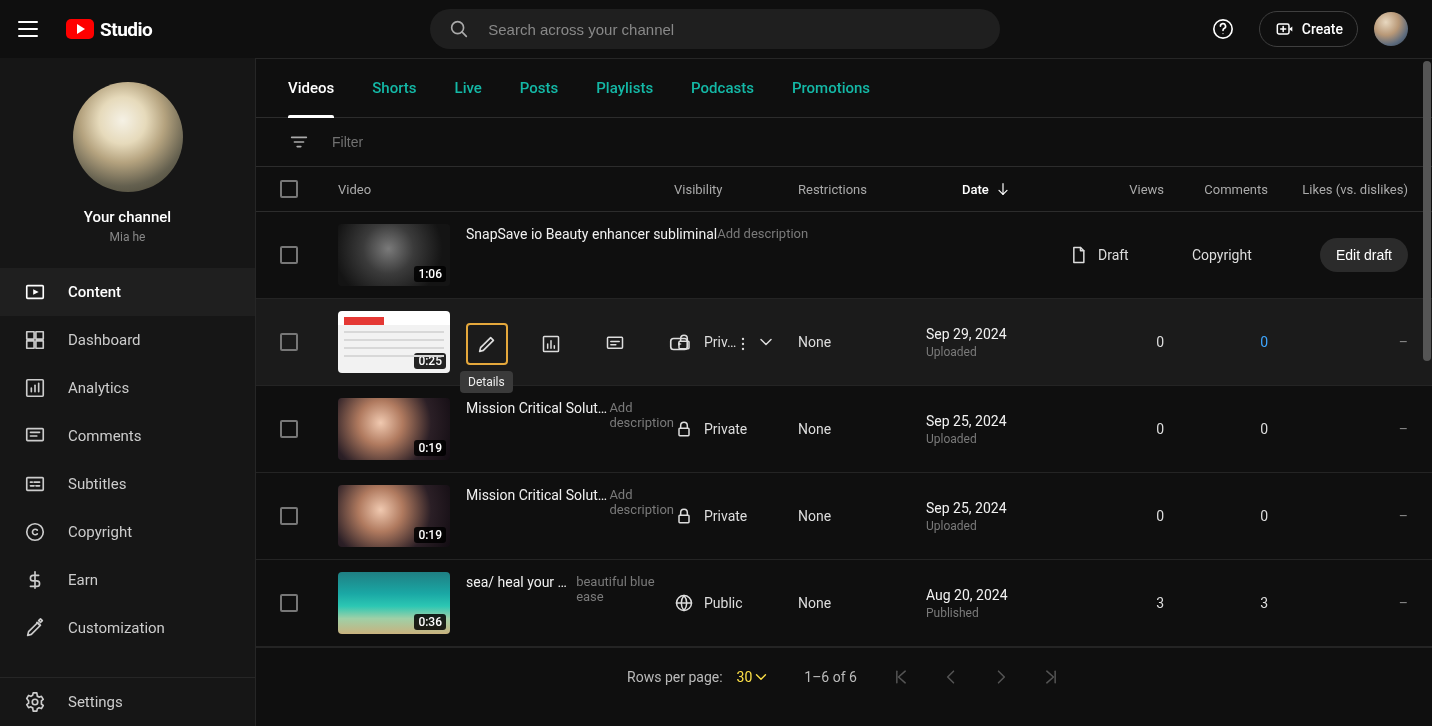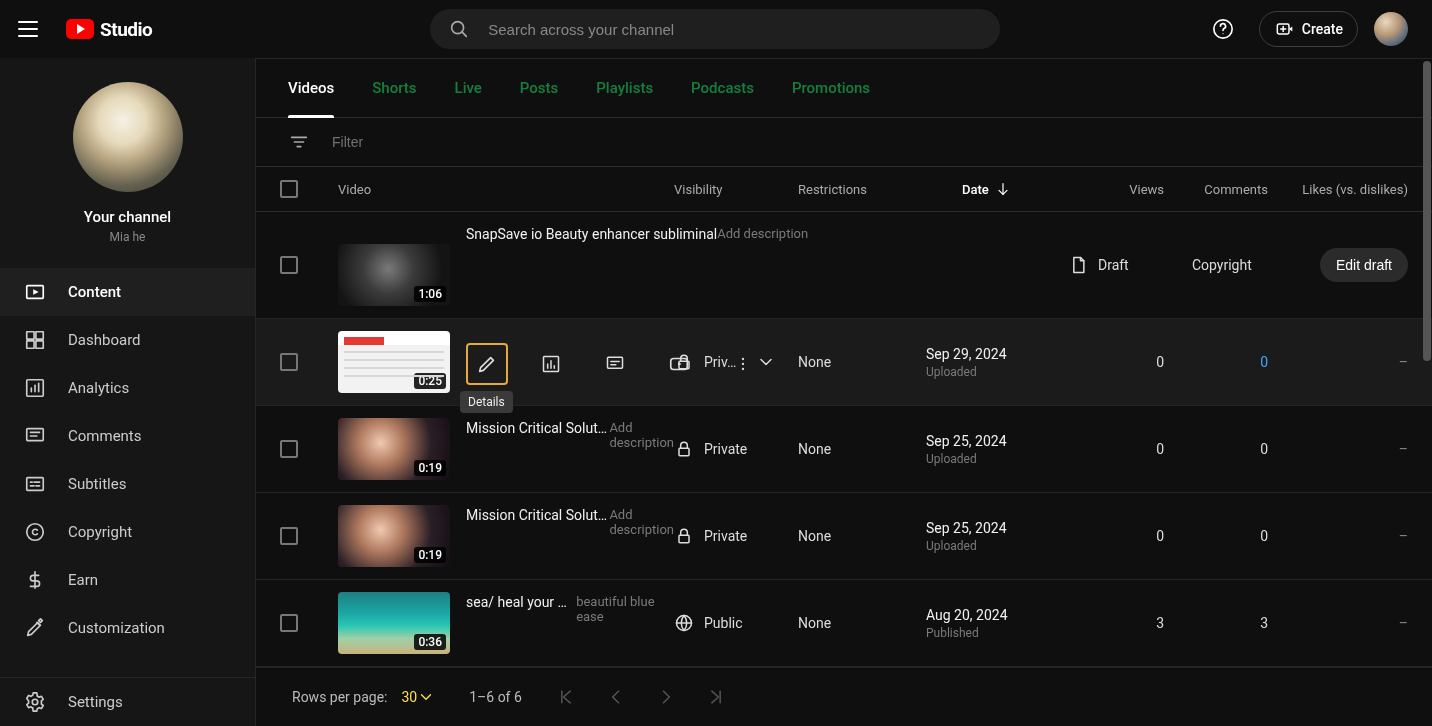--- a/index.html
+++ b/index.html
@@ -40,21 +40,21 @@
   .nav-item.active { background: #1f1f1f; color: #fff; font-weight: 500; }
   .nav-item svg, .nav-item .nav-ico { width: 22px; height: 22px; flex-shrink: 0; }
   .sidebar-foot { border-top: 1px solid #262626; }
 
   
   .content { flex: 1; display: flex; flex-direction: column; overflow: hidden; border-top: 1px solid #262626; position: relative; }
   .content-scroll { position: absolute; top: 0; right: 0; width: 10px; height: 100%; background: transparent; }
   .content-scroll::after { content: ""; position: absolute; right: 1px; top: 2px; width: 8px; height: 300px; background: #555; border-radius: 4px; }
 
   .tabs { display: flex; gap: 38px; padding: 0 32px; border-bottom: 1px solid #2c2c2c; }
-  .tab { padding: 20px 0; color: #15803d; font-size: 15px; font-weight: 500; cursor: pointer; position: relative; }
+  .tab { padding: 20px 0; color: #14b8a6; font-size: 15px; font-weight: 500; cursor: pointer; position: relative; }
   .tab.active { color: #fff; }
   .tab.active::after { content: ""; position: absolute; left: 0; right: 0; bottom: -1px; height: 3px; background: #fff; border-radius: 2px 2px 0 0; }
 
   .filter-row { display: flex; align-items: center; gap: 22px; padding: 10px 32px; height: 48px; }
   .filter-row input { background: transparent; border: none; outline: none; color: #fff; font-size: 14px; }
   .filter-row input::placeholder { color: #717171; }
 
   .thead { display: flex; align-items: center; padding: 0 24px; height: 46px; color: #aaa; font-size: 13px; border-top: 1px solid #2c2c2c; border-bottom: 1px solid #2c2c2c; }
   .col-check { width: 58px; display: flex; align-items: center; }
   .col-video { flex: 1; min-width: 0; }
@@ -87,29 +87,29 @@
 
   .edit-draft { margin-left: auto; background: #2b2b2b; color: #fff; border: none; border-radius: 18px; padding: 9px 16px; font-size: 14px; font-weight: 500; cursor: pointer; }
 
   
   .hover-actions { display: flex; align-items: center; gap: 22px; margin-top: 10px; position: relative; }
   .act { width: 42px; height: 42px; display: flex; align-items: center; justify-content: center; border-radius: 4px; cursor: pointer; color: #ddd; }
   .act.focus { border: 2px solid #e5a83c; border-radius: 4px; }
   .tooltip { position: absolute; left: -6px; top: 48px; background: #3a3a3a; color: #eee; font-size: 12px; padding: 4px 8px; border-radius: 4px; }
 
   
-  .th-bw   { background: radial-gradient(circle at 45% 40%, #7a7a7a 0%, #3b3b3b 35%, #141414 75%); margin-top: 20px; }
+  .th-bw   { background: radial-gradient(circle at 45% 40%, #7a7a7a 0%, #3b3b3b 35%, #141414 75%); }
   .th-doc  { background: linear-gradient(#ffffff 0%, #ffffff 22%, #f2f2f2 22%, #f2f2f2 100%); position: relative; }
   .th-doc::before { content: ""; position: absolute; left: 6px; right: 6px; top: 6px; height: 8px; background: linear-gradient(90deg,#e53935 0 40%, transparent 40% ); }
   .th-doc::after  { content: ""; position: absolute; left: 6px; right: 6px; top: 20px; bottom: 12px; background: repeating-linear-gradient(#d8d8d8 0 2px, transparent 2px 8px); }
   .th-man  { background: radial-gradient(circle at 38% 40%, #f0c9b0 0%, #b07a5f 28%, #2b1f26 64%, #120c12 100%); }
   .th-sea  { background: linear-gradient(180deg,#1f7f83 0%, #1aa8a5 35%, #2cc7b3 55%, #9fd0a7 75%, #c9b27e 100%); }
 
   
-  .tfoot { height: 58px; display: flex; align-items: center; justify-content: flex-start; gap: 34px; padding: 0 36px; color: #bbb; font-size: 14px; border-top: 1px solid #242424; }
+  .tfoot { height: 58px; display: flex; align-items: center; justify-content: center; gap: 34px; padding: 0 36px; color: #bbb; font-size: 14px; border-top: 1px solid #242424; }
   .rpp { display: flex; align-items: center; gap: 14px; }
   .rpp-sel { display: flex; align-items: center; color: #fde047; cursor: pointer; }
   .pager { display: flex; align-items: center; gap: 30px; }
   .pager svg { opacity: 0.4; }
 
   
   svg { stroke: currentColor; fill: none; stroke-width: 1.8; stroke-linecap: round; stroke-linejoin: round; }
 </style>
 </head>
 <body>

